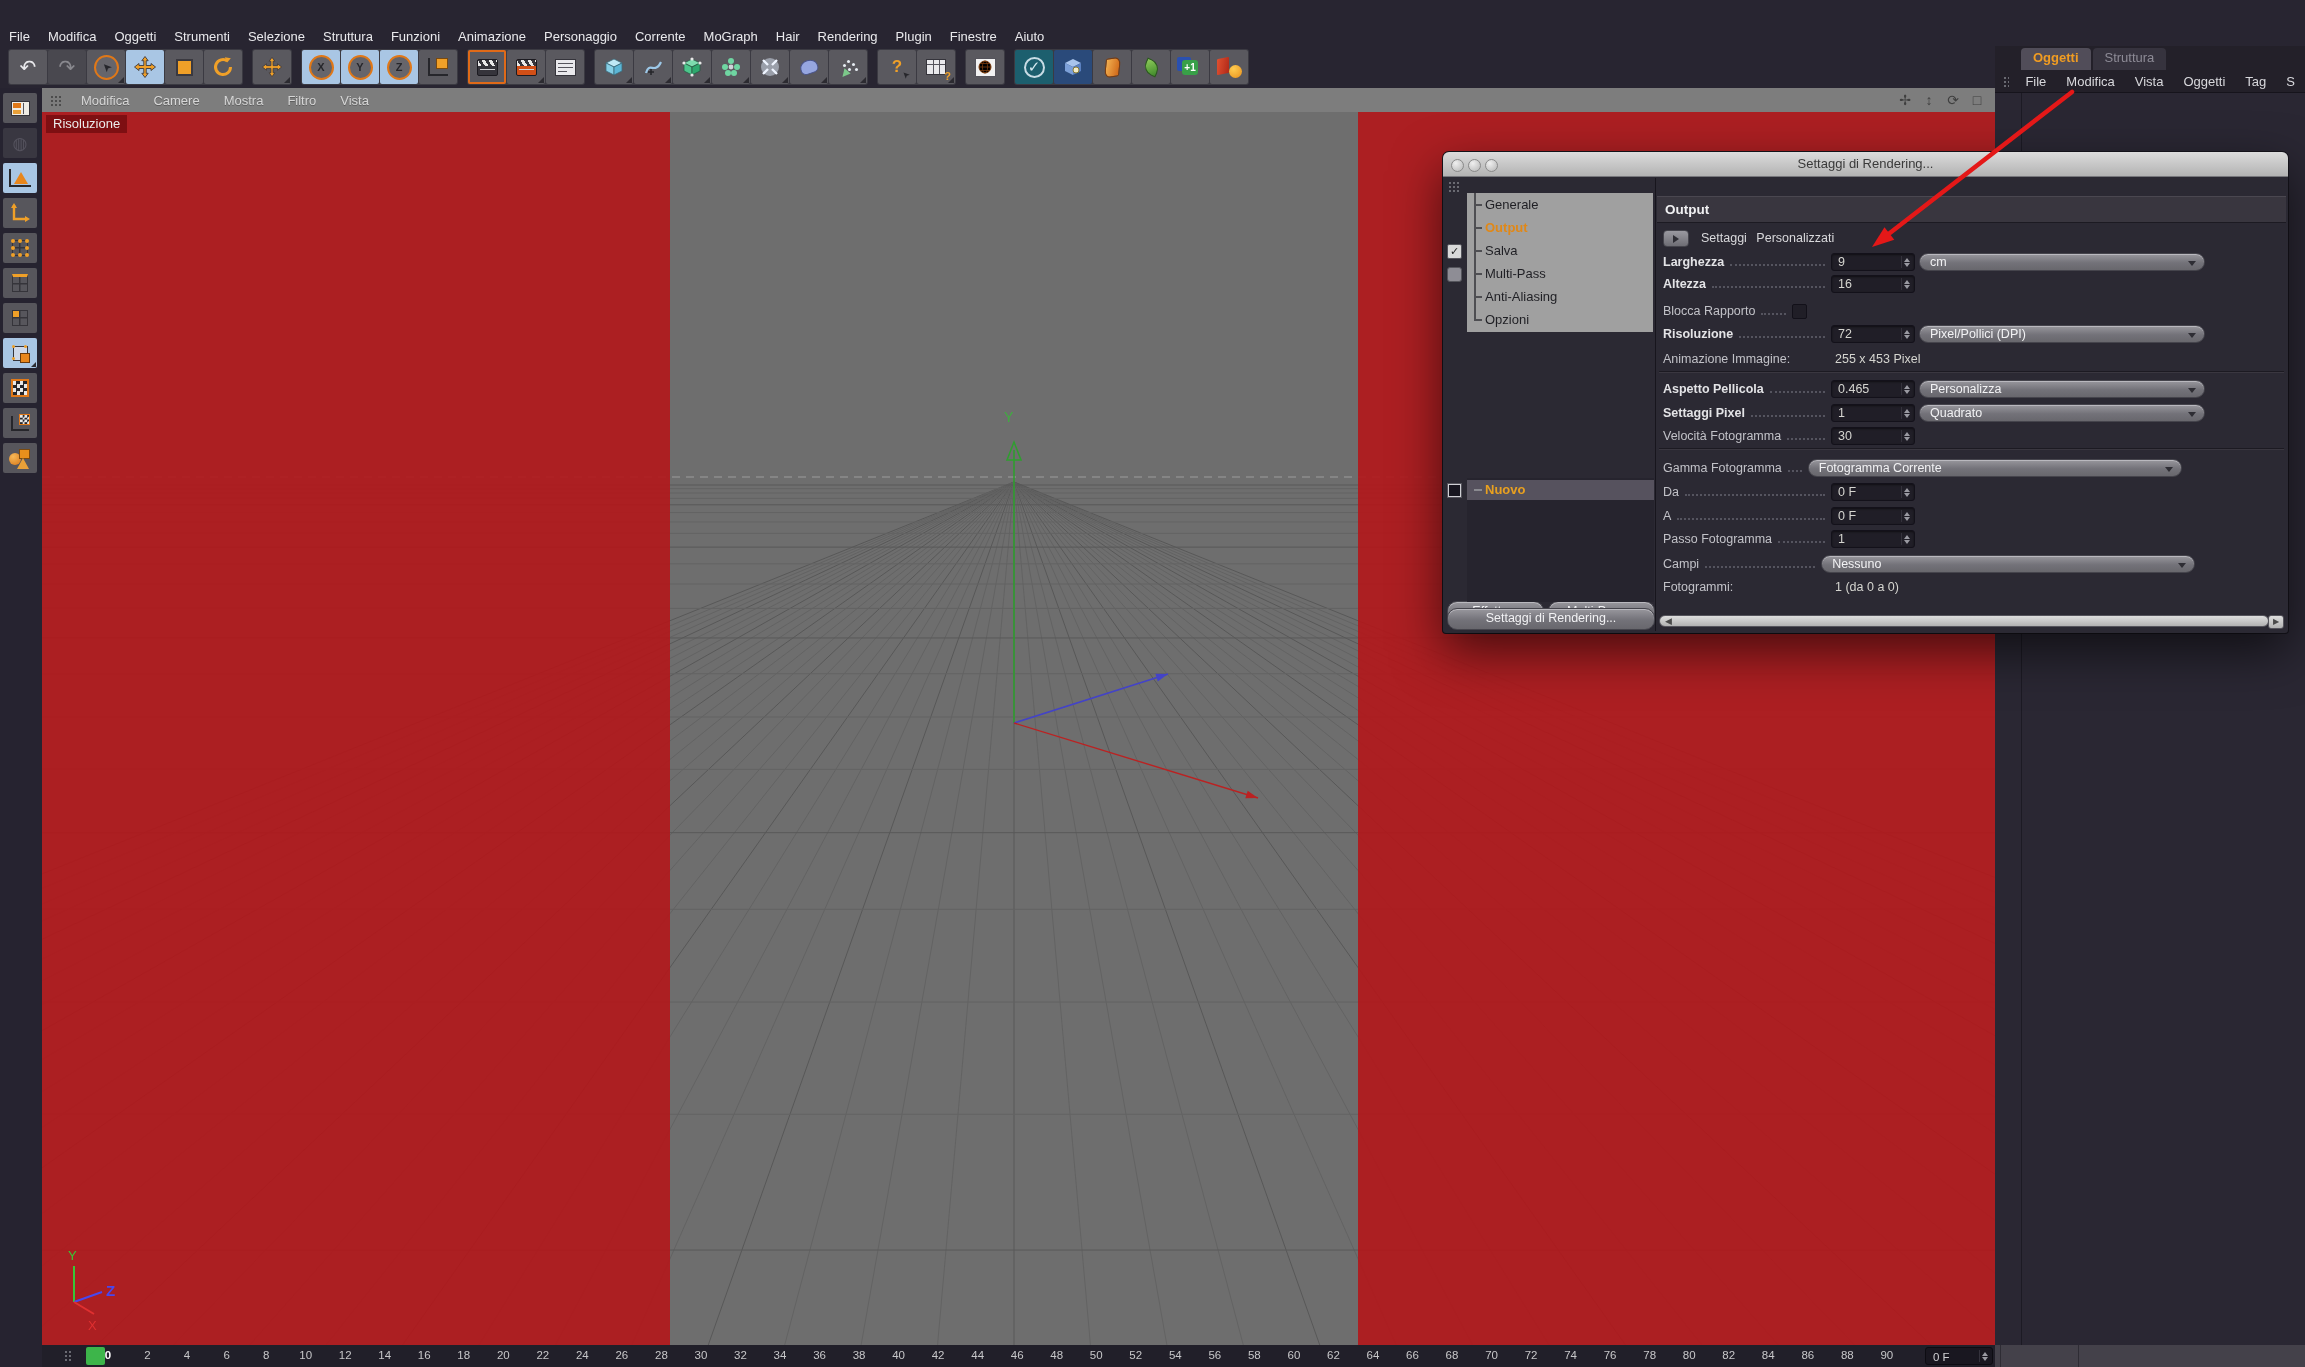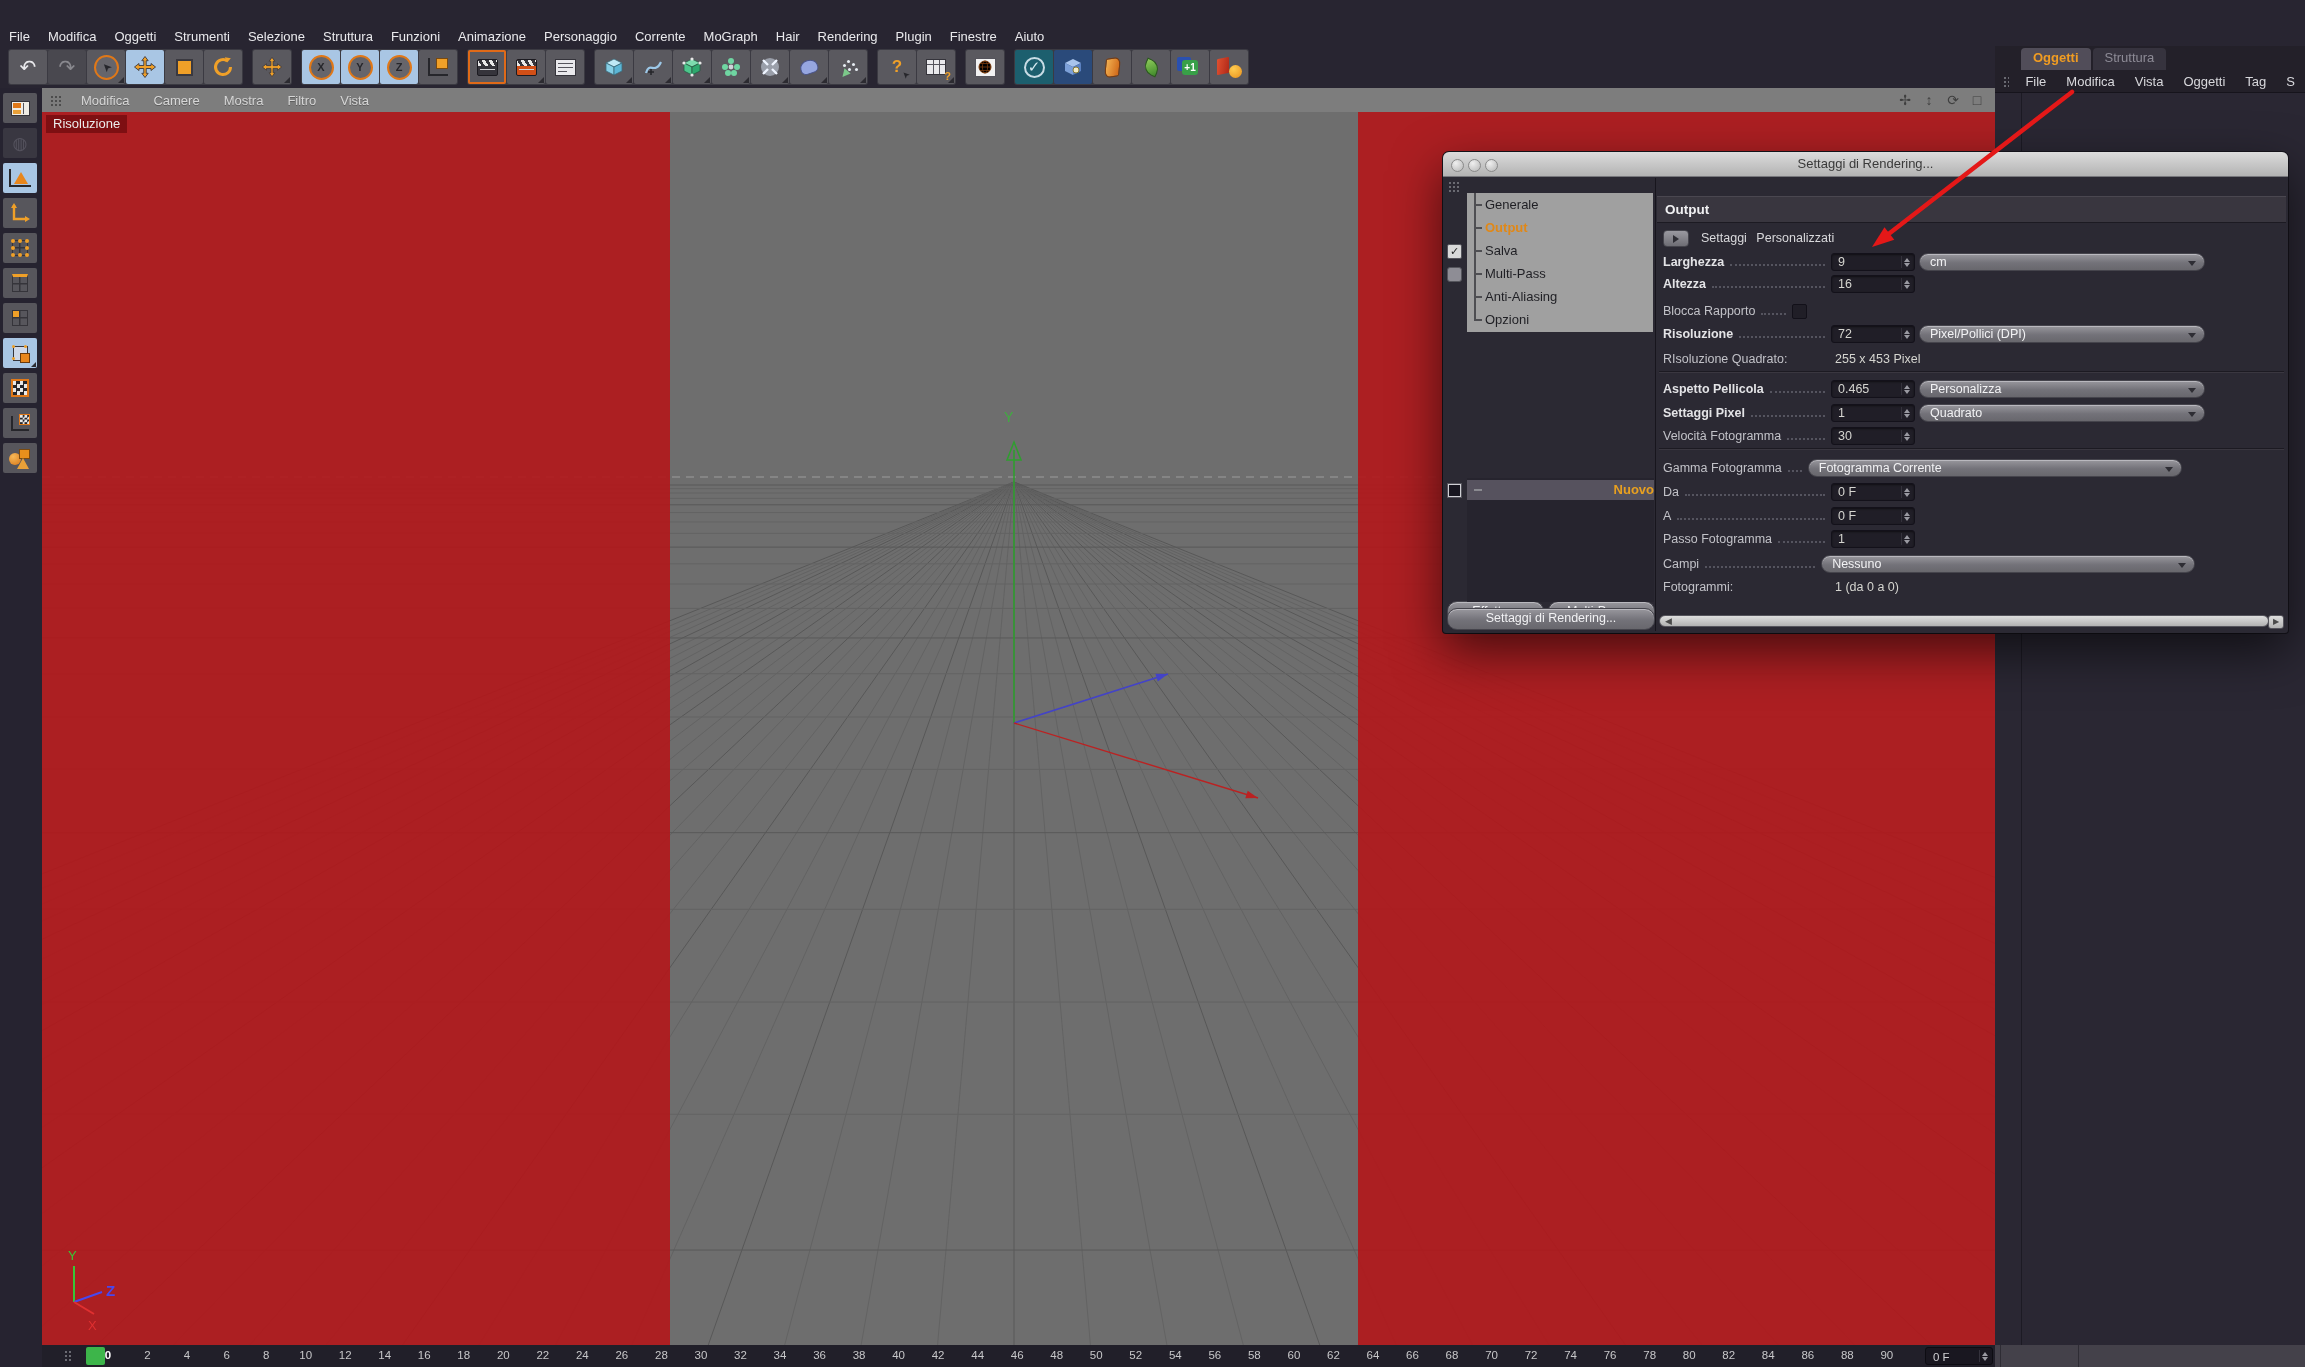--- a/index.html
+++ b/index.html
@@ -101,21 +101,21 @@
   .titem{position:relative;height:23px;line-height:23px;padding-left:18px;font-size:13px;color:#1f1f24;}
   .titem::before{content:'';position:absolute;left:7px;top:11px;width:8px;height:1.5px;background:#4e4e52;}
   .titem.sel{color:#e08818;font-weight:bold;}
   .gutbox{position:absolute;left:4px;width:13px;height:13px;}
   .cbx{background:#d9d9d9;border:1px solid #55555c;border-radius:2px;font-size:11px;line-height:12px;
       text-align:center;color:#222;}
   .cbx.off{background:#8e8d95;border-radius:3px;}
   .pillbtn{position:absolute;height:20px;border-radius:10px;border:1px solid #45444c;
       background:linear-gradient(#98979d,#737279 55%,#68676d);box-shadow:inset 0 1px 0 #b9b8be;
       color:#f2f2f4;font-size:12.5px;text-align:center;line-height:19px;}
-  .plist{position:absolute;left:24px;top:326px;width:187px;height:124px;background:#26242e;text-align:right;}
+  .plist{position:absolute;left:24px;top:326px;width:187px;height:124px;background:#26242e;}
   .prow{position:absolute;left:0;right:0;top:2px;height:20px;background:#56525e;line-height:20px;
       padding-left:18px;font-size:13px;color:#e8a020;font-weight:bold;}
   .prow::before{content:'';position:absolute;left:7px;top:9px;width:8px;height:1.5px;background:#8a8a90;}
   .dsep-v{position:absolute;left:212px;top:26px;bottom:2px;width:1px;background:#17151d;}
   .dhead{position:absolute;left:214px;top:44px;right:2px;height:27px;background:#39363f;
       border-top:1px solid #4a4750;border-bottom:1px solid #1c1a22;color:#f0f0f2;font-weight:bold;
       font-size:13.5px;line-height:26px;padding-left:8px;box-sizing:border-box;}
   .drow{position:absolute;left:214px;right:2px;height:20px;display:flex;align-items:center;
       padding:0 81px 0 6px;box-sizing:border-box;font-size:12.5px;color:#c2c2c8;}
   .drow .lbl{white-space:nowrap;}
@@ -619,21 +619,21 @@
     <div class="drow" style="top:172px">
       <span class="lbl b">Risoluzione</span>
         <span class="leader"></span>
       <span class="vbox"><span>72</span><span class="stepper">
             <i class="up"></i>
             <i class="dn"></i>
           </span></span>
       <span class="ddown"><span>Pixel/Pollici (DPI)</span></span>
     </div>
     <div class="drow" style="top:197px">
-      <span class="lbl">RIsoluzione Quadrato:</span>
+      <span class="lbl">Animazione Immagine:</span>
       <span class="infoval" style="left:178px">255 x 453 Pixel</span>
     </div>
     <span class="hsep" style="top:219px"></span>
 
     <div class="drow" style="top:227px">
       <span class="lbl b">Aspetto Pellicola</span>
         <span class="leader"></span>
       <span class="vbox"><span>0.465</span><span class="stepper">
             <i class="up"></i>
             <i class="dn"></i>

